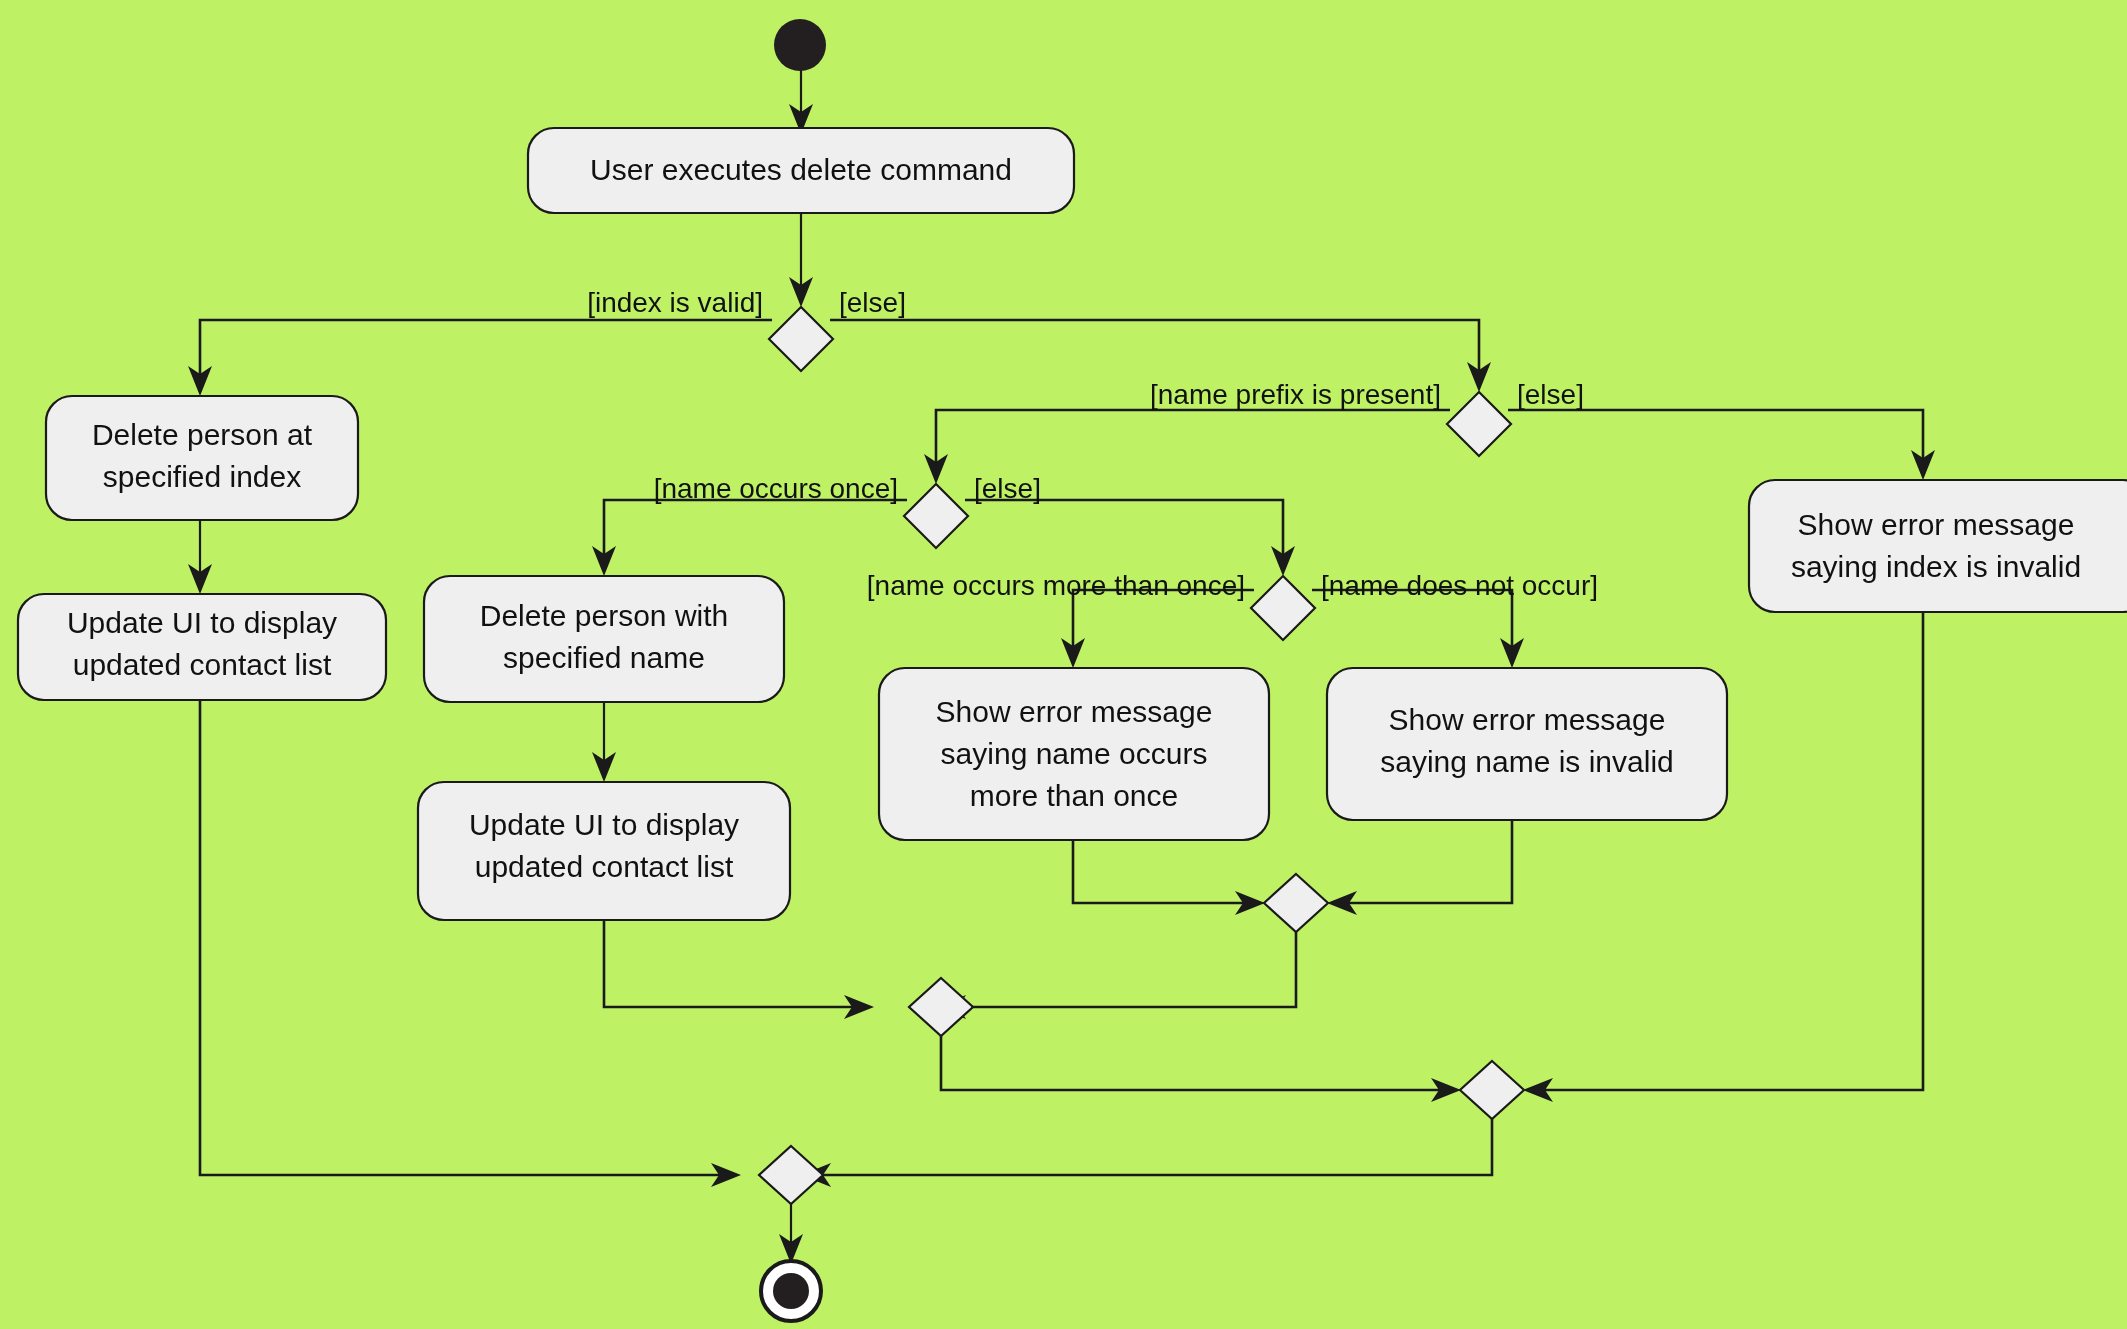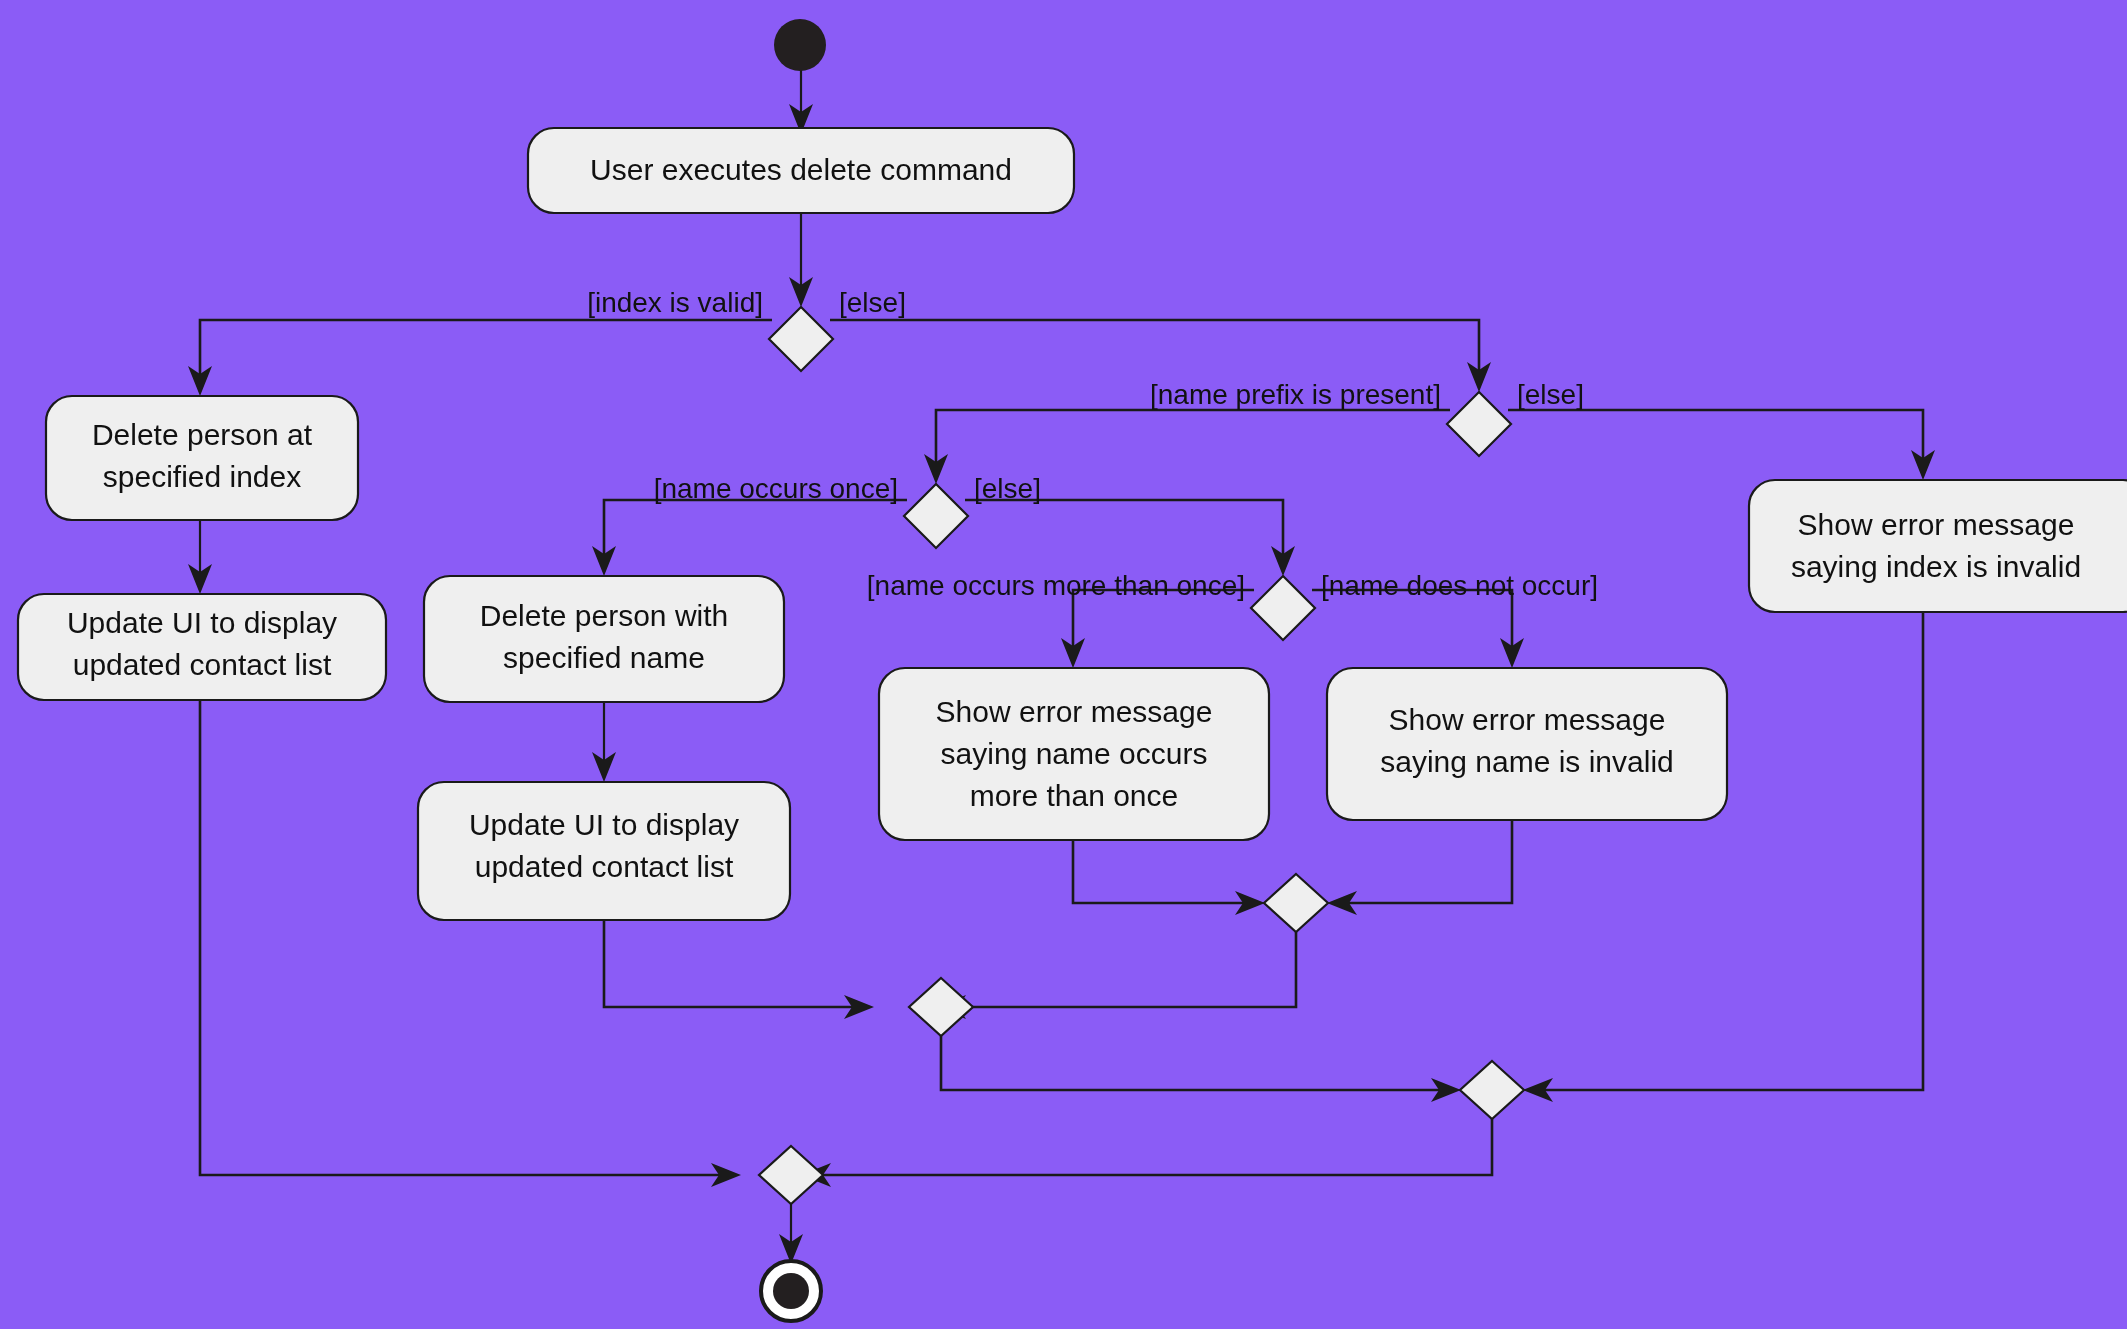--- a/index.html
+++ b/index.html
@@ -4,21 +4,21 @@
 <style>
   html, body {
     margin: 0;
     padding: 0;
     background: #ffffff;
   }
   #diagram-root {
     position: relative;
     width: 2127px;
     height: 1329px;
-    background: #8b5cf6;
+    background: #bef264;
     font-family: "Liberation Sans", sans-serif;
   }
   svg#uml-canvas {
     display: block;
     width: 2127px;
     height: 1329px;
   }
   .node-shape {
     fill: #EFEFEF;
     stroke: #1a1a1a;

